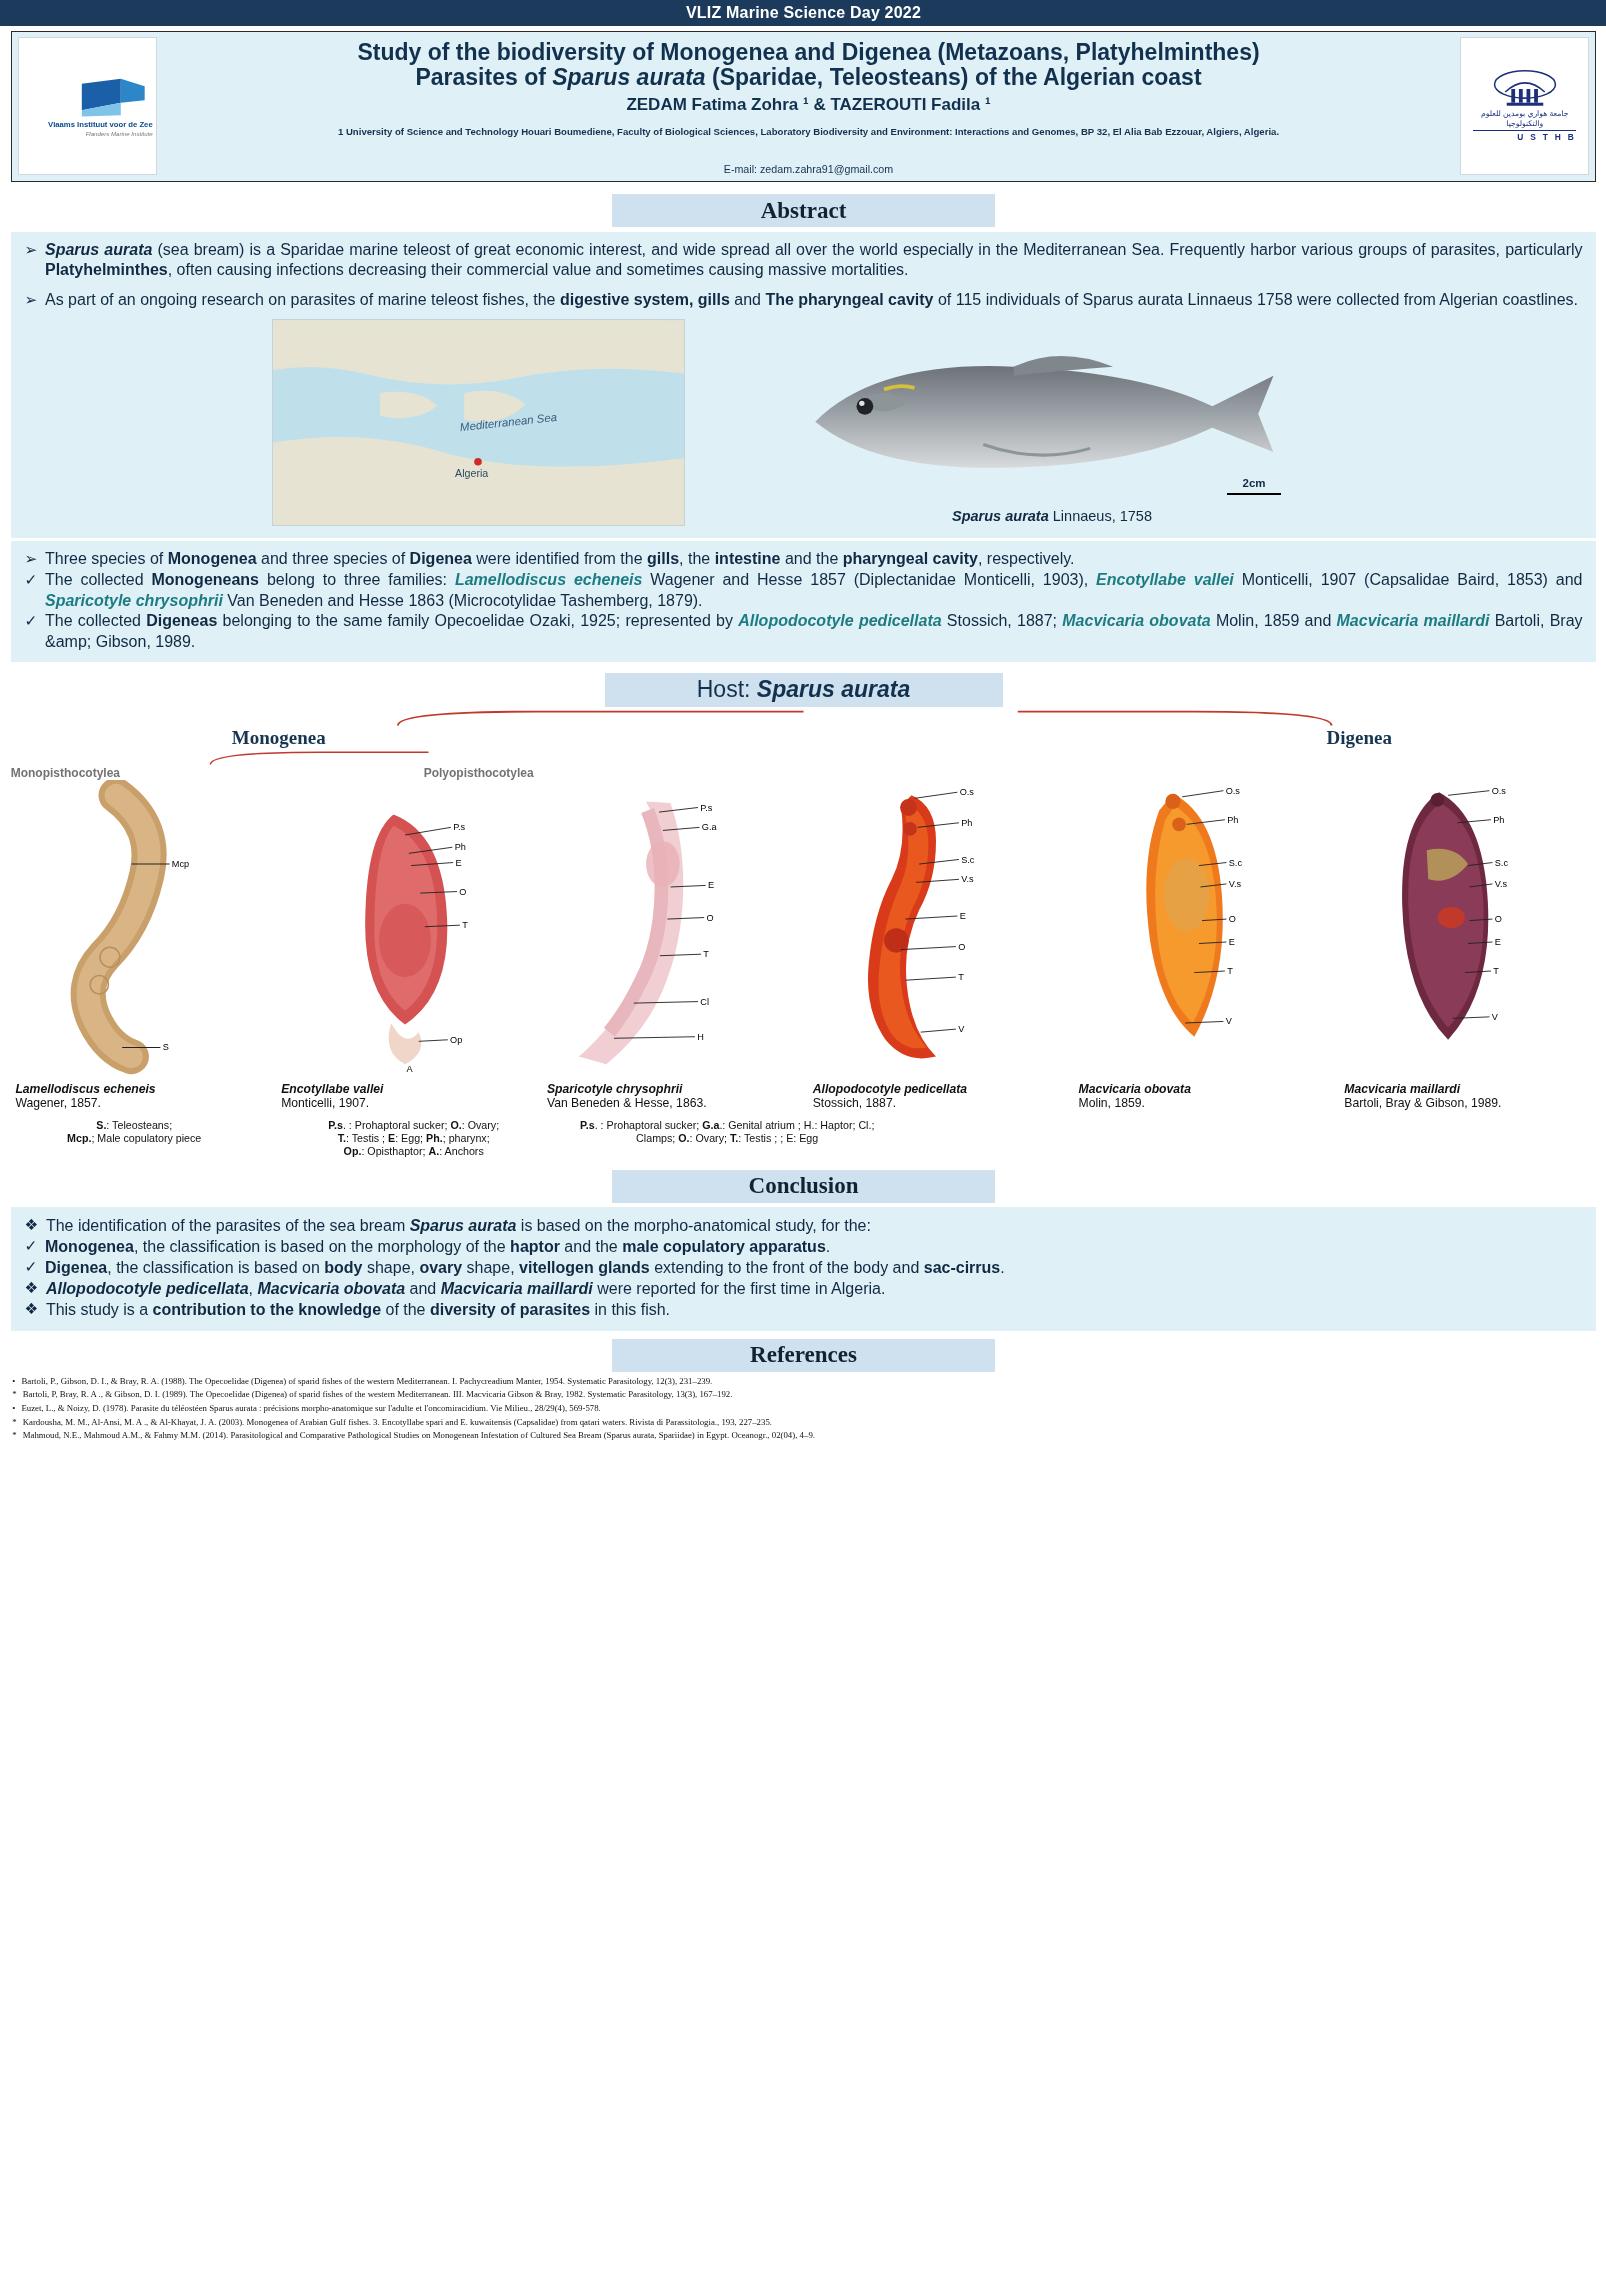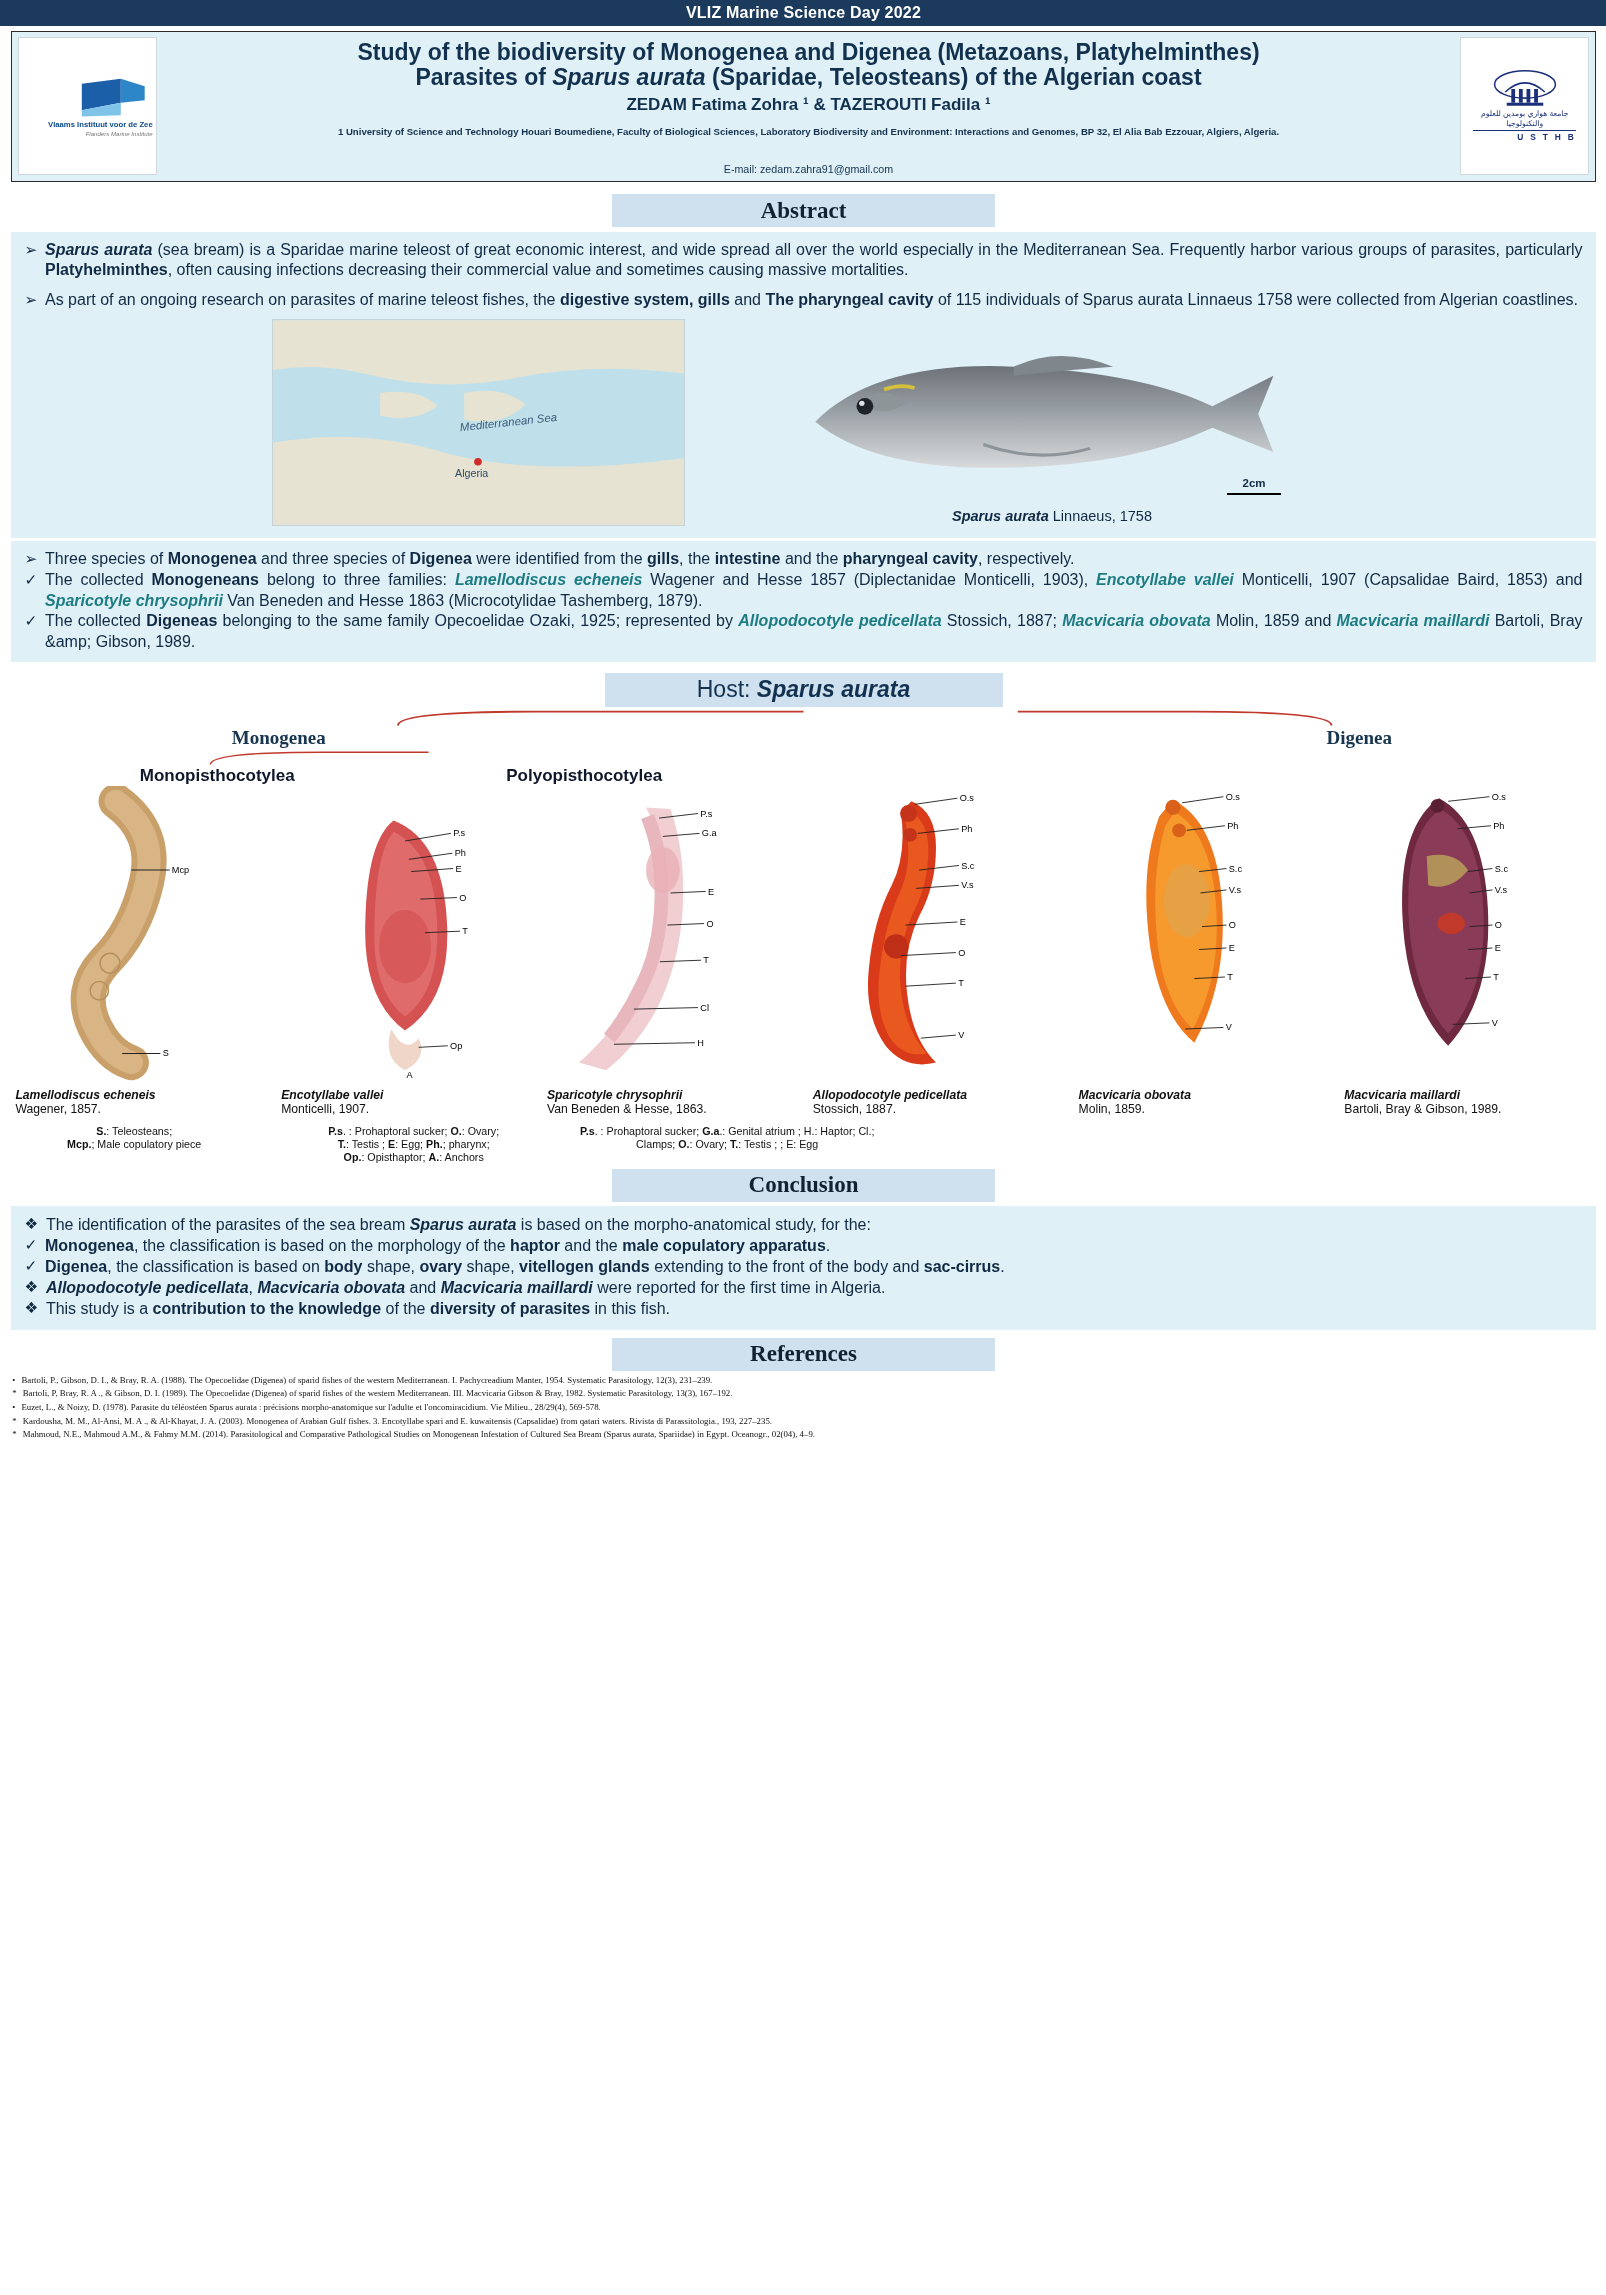--- a/index.html
+++ b/index.html
@@ -99,21 +99,21 @@
   .scalebar .bar { width: 54px; height: 2.3px; background:#000; margin-top:1.5px;}
 
   .host-banner {
     width: 398px; margin: 10.7px auto 0 auto; background: #cfe0ee; text-align: center;
     font-size: 23px; color: #12314e; padding: 3.1px 0 4.6px 0;
   }
   .host-banner .it { font-weight: bold; }
 
   .groups { display: flex; margin: 0 10.7px; }
   .grp-label { text-align: center; font-size: 19px; font-weight: bold; color: #17354f; font-family: "Liberation Serif", serif;}
-  .subgrp { text-align:center; font-size: 17px; font-weight: bold; color: #0f172a; }
+  .subgrp { font-size: 12px; font-weight: bold; color: #737373; }
 
   .plates { display: flex; margin: 0 7.7px; gap: 3.1px; align-items: flex-end; }
   .plate { flex: 1 1 0; text-align: center; position: relative; }
   .plate .cap { font-size: 12.2px; line-height: 1.2; text-align: left; padding-left: 7.7px; margin-top: 3.1px;}
   .plate .cap .sp { font-weight: bold; font-style: italic; }
   .legend { font-size: 10.7px; text-align: center; line-height: 1.25; padding: 3.1px 4.6px; }
   .legend b { font-weight: bold; }
 
   .worm { margin: 0 auto; display:block; }
 
@@ -431,21 +431,21 @@
     <b>P.s</b><span>. : Prohaptoral sucker; </span><b>O.</b><span>: Ovary; </span><br>
     <b>T.</b><span>: Testis ; </span><b>E</b><span>: Egg; </span><b>Ph.</b><span>; pharynx; </span><br>
     <b>Op.</b><span>: Opisthaptor; </span><b>A.</b><span>: Anchors</span>
   </div>
   <div class="legend" style="width:321px">
     <b>P.s</b><span>. : Prohaptoral sucker; </span><b>G.a</b><span>.: Genital atrium ; H.: Haptor;  Cl.; Clamps;  </span><b>O.</b><span>: Ovary; </span><b>T.</b><span>: Testis ; ; E: Egg</span>
   </div>
   <div style="flex:1"></div>
 </div>
 
-<div class="section-title" style="margin-top:1px;">Conclusion</div>
+<div class="section-title" style="margin-top:8px;">Conclusion</div>
 
 <div class="concl">
   <div class="bullet">
     <span class="mk">❖</span>
     <span class="bd"><span>The identification of the parasites of the sea bream </span><b class="it">Sparus aurata</b><span> is based on the morpho-anatomical study,  for the:</span></span>
   </div>
   <div class="bullet">
     <span class="mk">✓</span>
     <span class="bd"><b> Monogenea</b><span>, the classification is based on the morphology of the </span><b>haptor</b><span> and the </span><b>male copulatory apparatus</b><span>.</span></span>
   </div>

